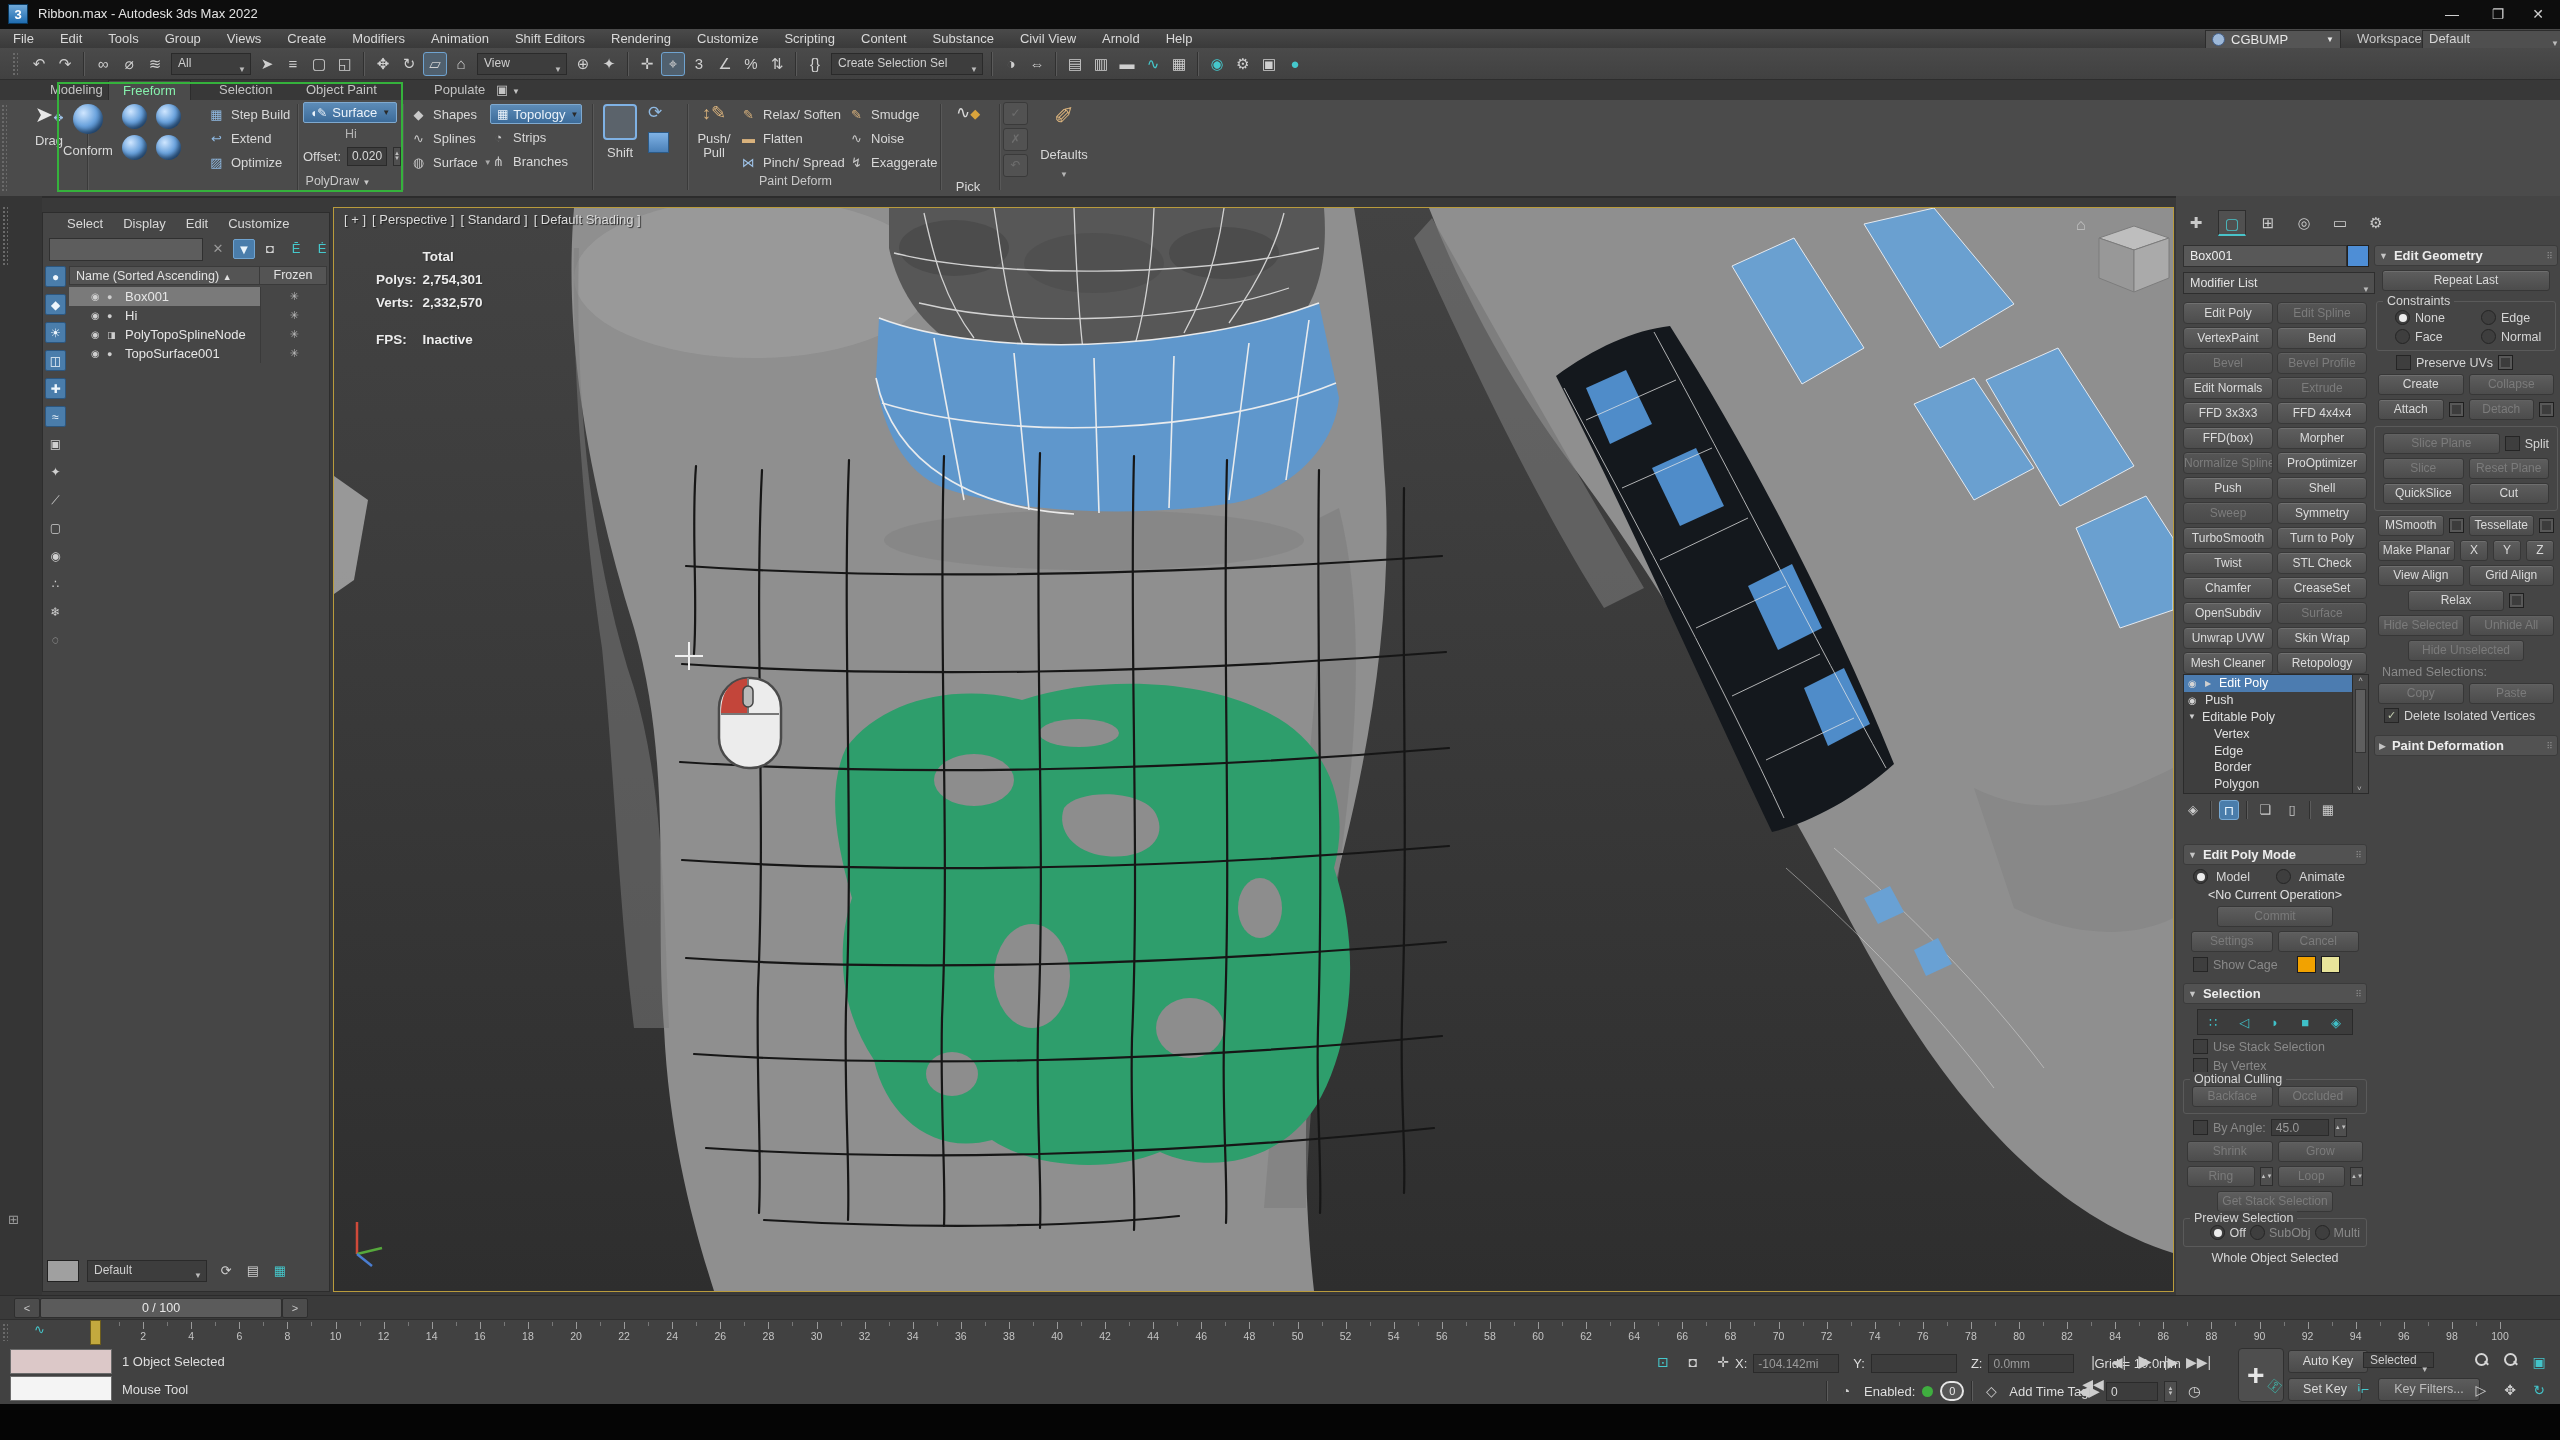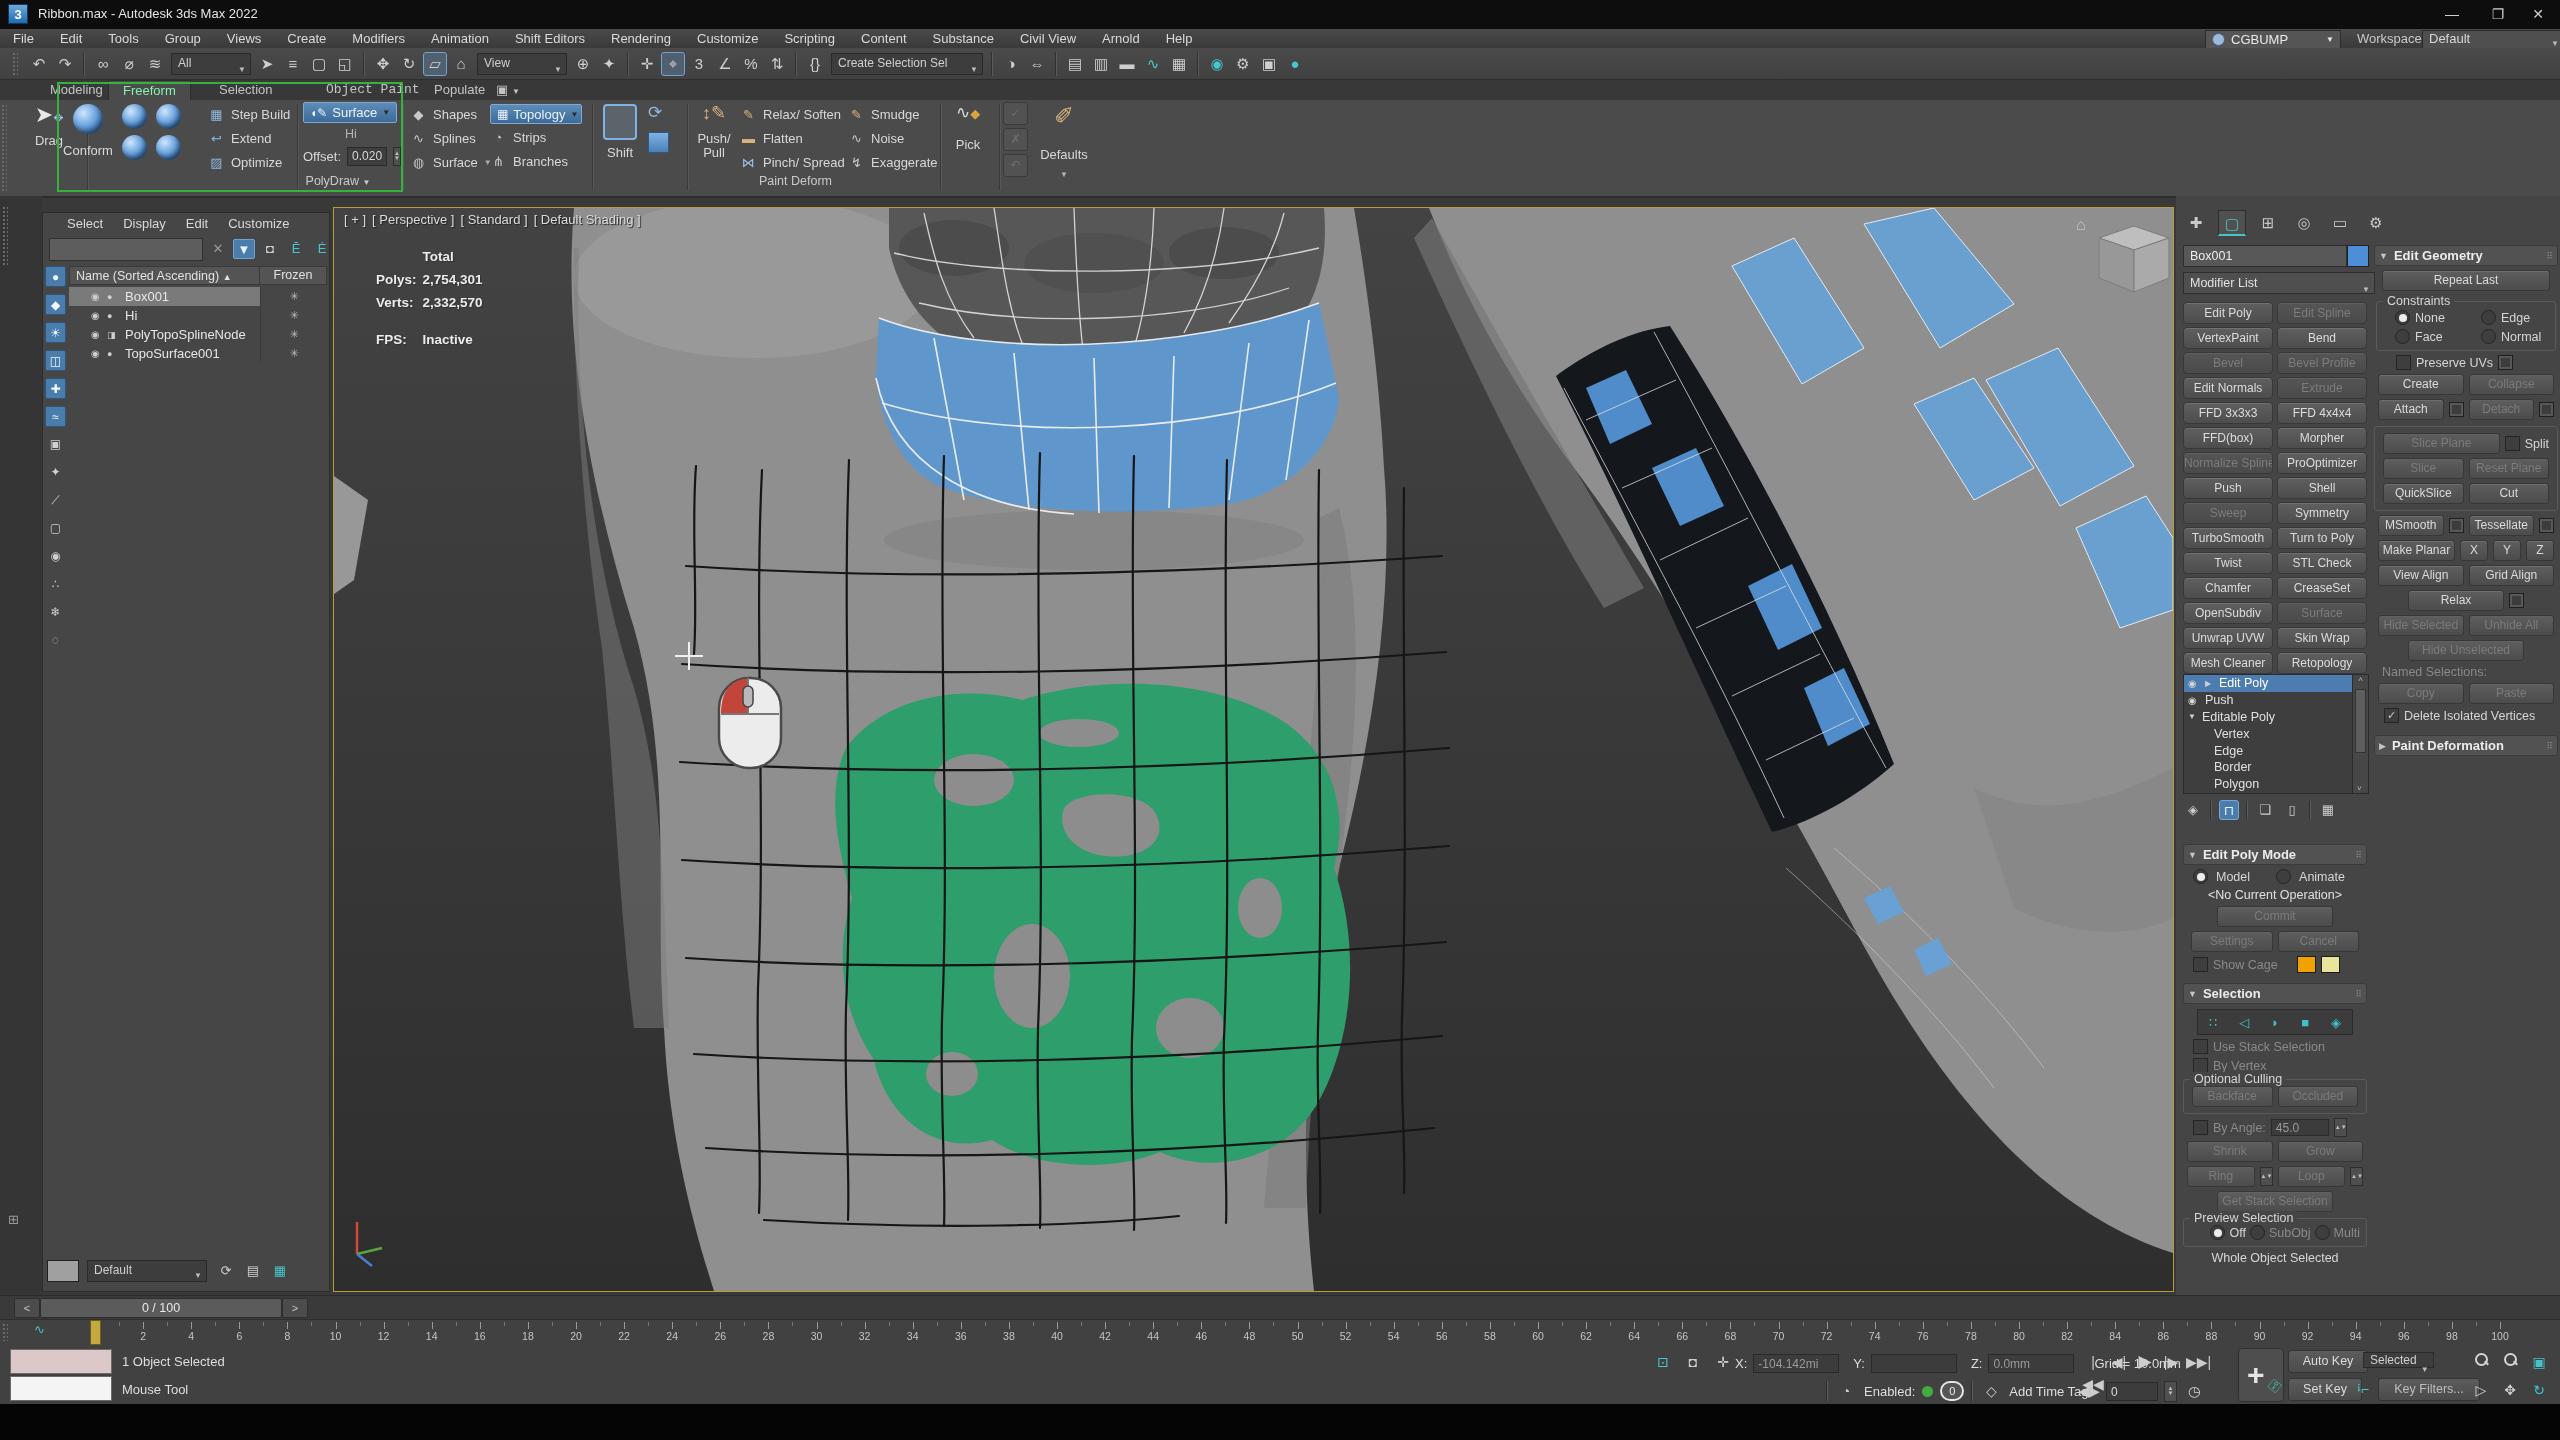--- a/index.html
+++ b/index.html
@@ -246,21 +246,21 @@
         <span class="tbicon">▣</span>
         <span class="tbicon teal">●</span>
       </div>
   </div>
 
   <div class="ribbontabs">
     <div id="rtabs">
         <span class="rtab" style="left: 36px;">Modeling</span>
         <span class="rtab active" style="left: 108px;">Freeform</span>
         <span class="rtab" style="left: 205px;">Selection</span>
-        <span class="rtab" style="left: 312px; font-family: Liberation Mono, monospace;">Object Paint</span>
+        <span class="rtab" style="left: 292px;">Object Paint</span>
         <span class="rtab" style="left: 420px;">Populate</span>
       </div>
     <div class="rtab" style="left:492px;padding:0 4px;">▣ <span style="font-size:8px;">▼</span></div>
   </div>
   <div class="ribbonbody">
     <div class="grip"></div>
 
     <div class="rb-col" style="left:18px;width:62px;text-align:center;">
       <div style="font-size:22px;color:#e8e8e8;">➤<span style="font-size:12px;color:#9fc3e8;">✥</span></div>
       <div class="rb-row" style="justify-content:center;">
@@ -390,21 +390,21 @@
           <span>Noise</span>
         </div>
       <div class="rb-row">
           <span class="rb-ic" style="color:#c9c9c9;">↯</span>
           <span>Exaggerate</span>
         </div>
     </div>
     <div class="rb-div" style="left:940px;"></div>
     <div class="rb-col" style="left:948px;width:40px;text-align:center;">
       <div style="font-size:17px;color:#d8d8d8;height:30px;">∿<span style="color:#d9a43c;font-size:13px;">◆</span></div>
-      <div class="rb-row" style="justify-content:center;">
+      <div class="rb-row" style="justify-content:center;margin-top:42px;">
           <span>Pick</span>
         </div>
     </div>
     <div class="rb-div" style="left:999px;"></div>
     <div class="rb-label" style="left:592px;width:407px;"><span>Paint Deform</span></div>
 
     <div class="rb-col" style="left:1003px;">
       <div class="minibtn">✓</div>
       <div class="minibtn" style="margin-top:3px;">✗</div>
       <div class="minibtn" style="margin-top:3px;">↶</div>

